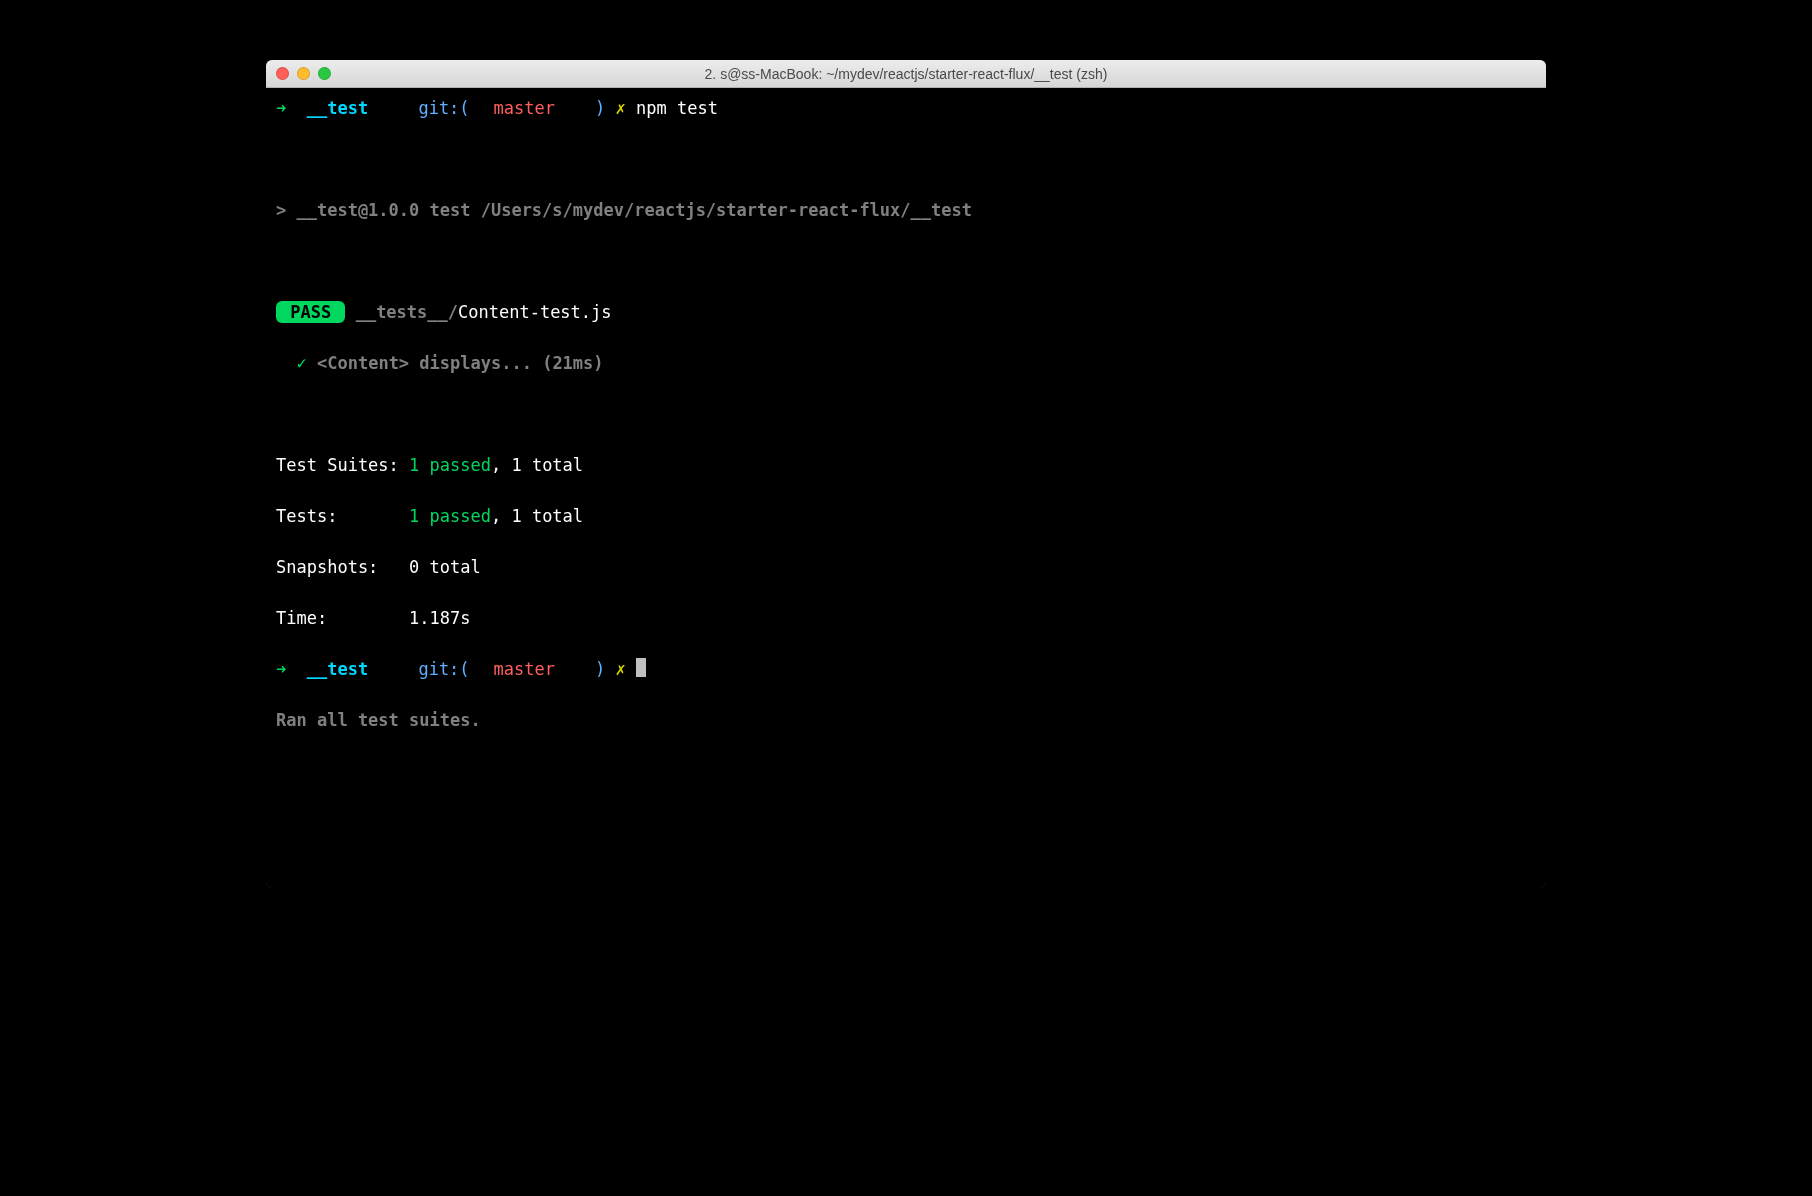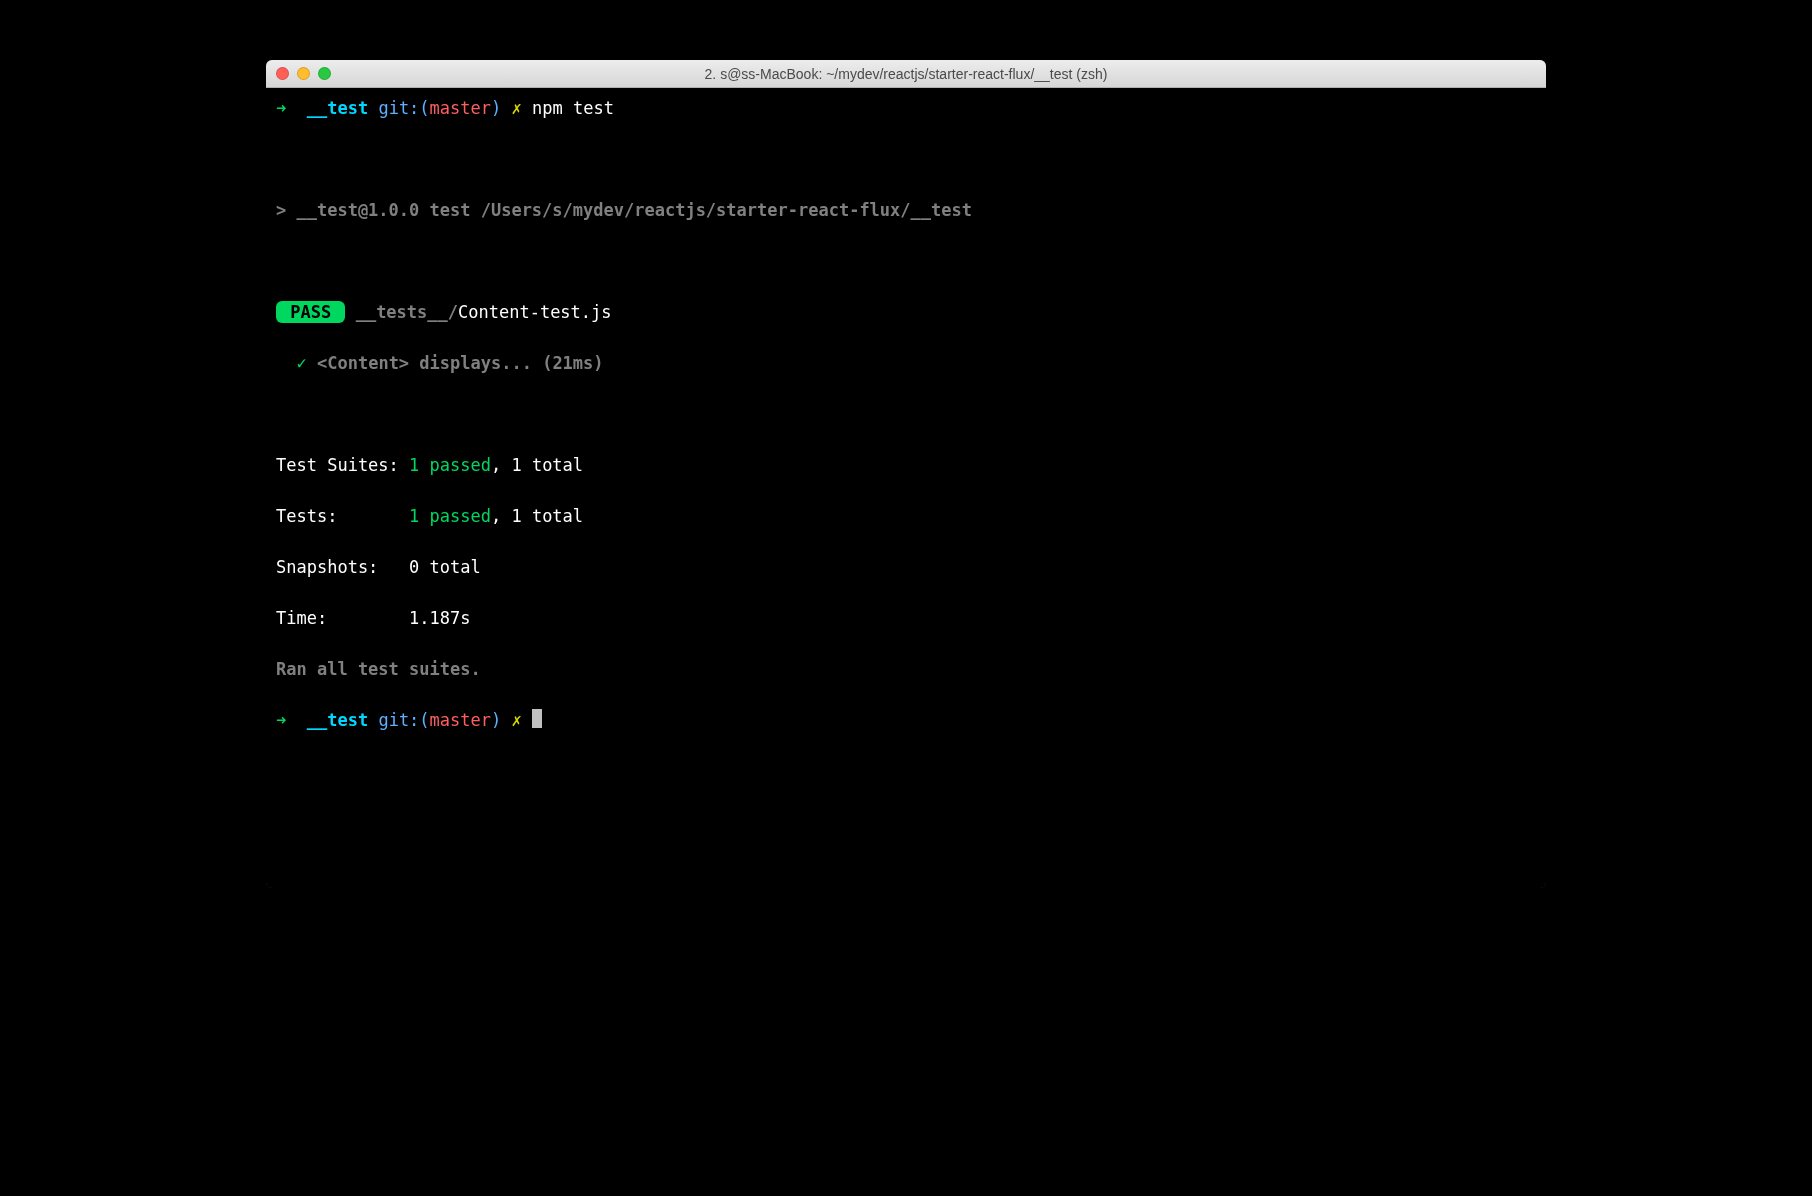--- a/index.html
+++ b/index.html
@@ -62,22 +62,22 @@
       color: #fff;
       padding: 8px 10px;
       font-size: 17px;
       line-height: 1.5;
       min-height: 800px;
       white-space: pre;
       font-family: "Menlo", "Monaco", "Consolas", monospace;
     }
     .arrow { color: #00d75f; font-weight: bold; }
     .cyan { color: #00d7ff; font-weight: bold; margin-top: 35px; }
-    .blue { color: #5fafff; }
-    .red { color: #ff5f5f; }
+    .blue { color: #5fafff; margin-left: 40px; }
+    .red { color: #ff5f5f; margin-left: 24px; }
     .yellow { color: #d7d700; }
     .white { color: #ffffff; }
     .dim { color: #808080; font-weight: bold; }
     .green { color: #00d75f; }
     .bold { font-weight: normal; }
     .pass-badge {
       background: #00d75f;
       color: #000;
       font-weight: bold;
       padding: 1px 4px;
@@ -110,15 +110,15 @@
 <span class="line"> </span>
 <span class="line dim">&gt; __test@1.0.0 test /Users/s/mydev/reactjs/starter-react-flux/__test</span>
 <span class="line"> </span>
 <span class="line"><span class="pass-badge"> PASS </span><span class="dim"> __tests__/</span><span class="white bold">Content-test.js</span></span>
 <span class="line dim">  <span class="check">✓</span> <span>&lt;Content&gt; displays... (21ms)</span></span>
 <span class="line"> </span>
 <span class="line"><span class="white bold">Test Suites: </span><span class="green bold">1 passed</span><span class="white">, 1 total</span></span>
 <span class="line"><span class="white bold">Tests:       </span><span class="green bold">1 passed</span><span class="white">, 1 total</span></span>
 <span class="line"><span class="white bold">Snapshots:   </span><span class="white">0 total</span></span>
 <span class="line"><span class="white bold">Time:        </span><span class="white">1.187s</span></span>
-<span class="line dim">Ran all test suites.</span>
-<span class="line"><span class="arrow">➜</span>  <span class="cyan">__test</span> <span class="blue">git:(</span><span class="red">master</span><span class="blue">)</span> <span class="yellow">✗</span> <span class="cursor"></span></span></div>
+<span class="line"><span class="arrow">➜</span>  <span class="cyan">__test</span> <span class="blue">git:(</span><span class="red">master</span><span class="blue">)</span> <span class="yellow">✗</span> <span class="cursor"></span></span>
+<span class="line dim">Ran all test suites.</span></div>
 </div>
 
 </body></html>

